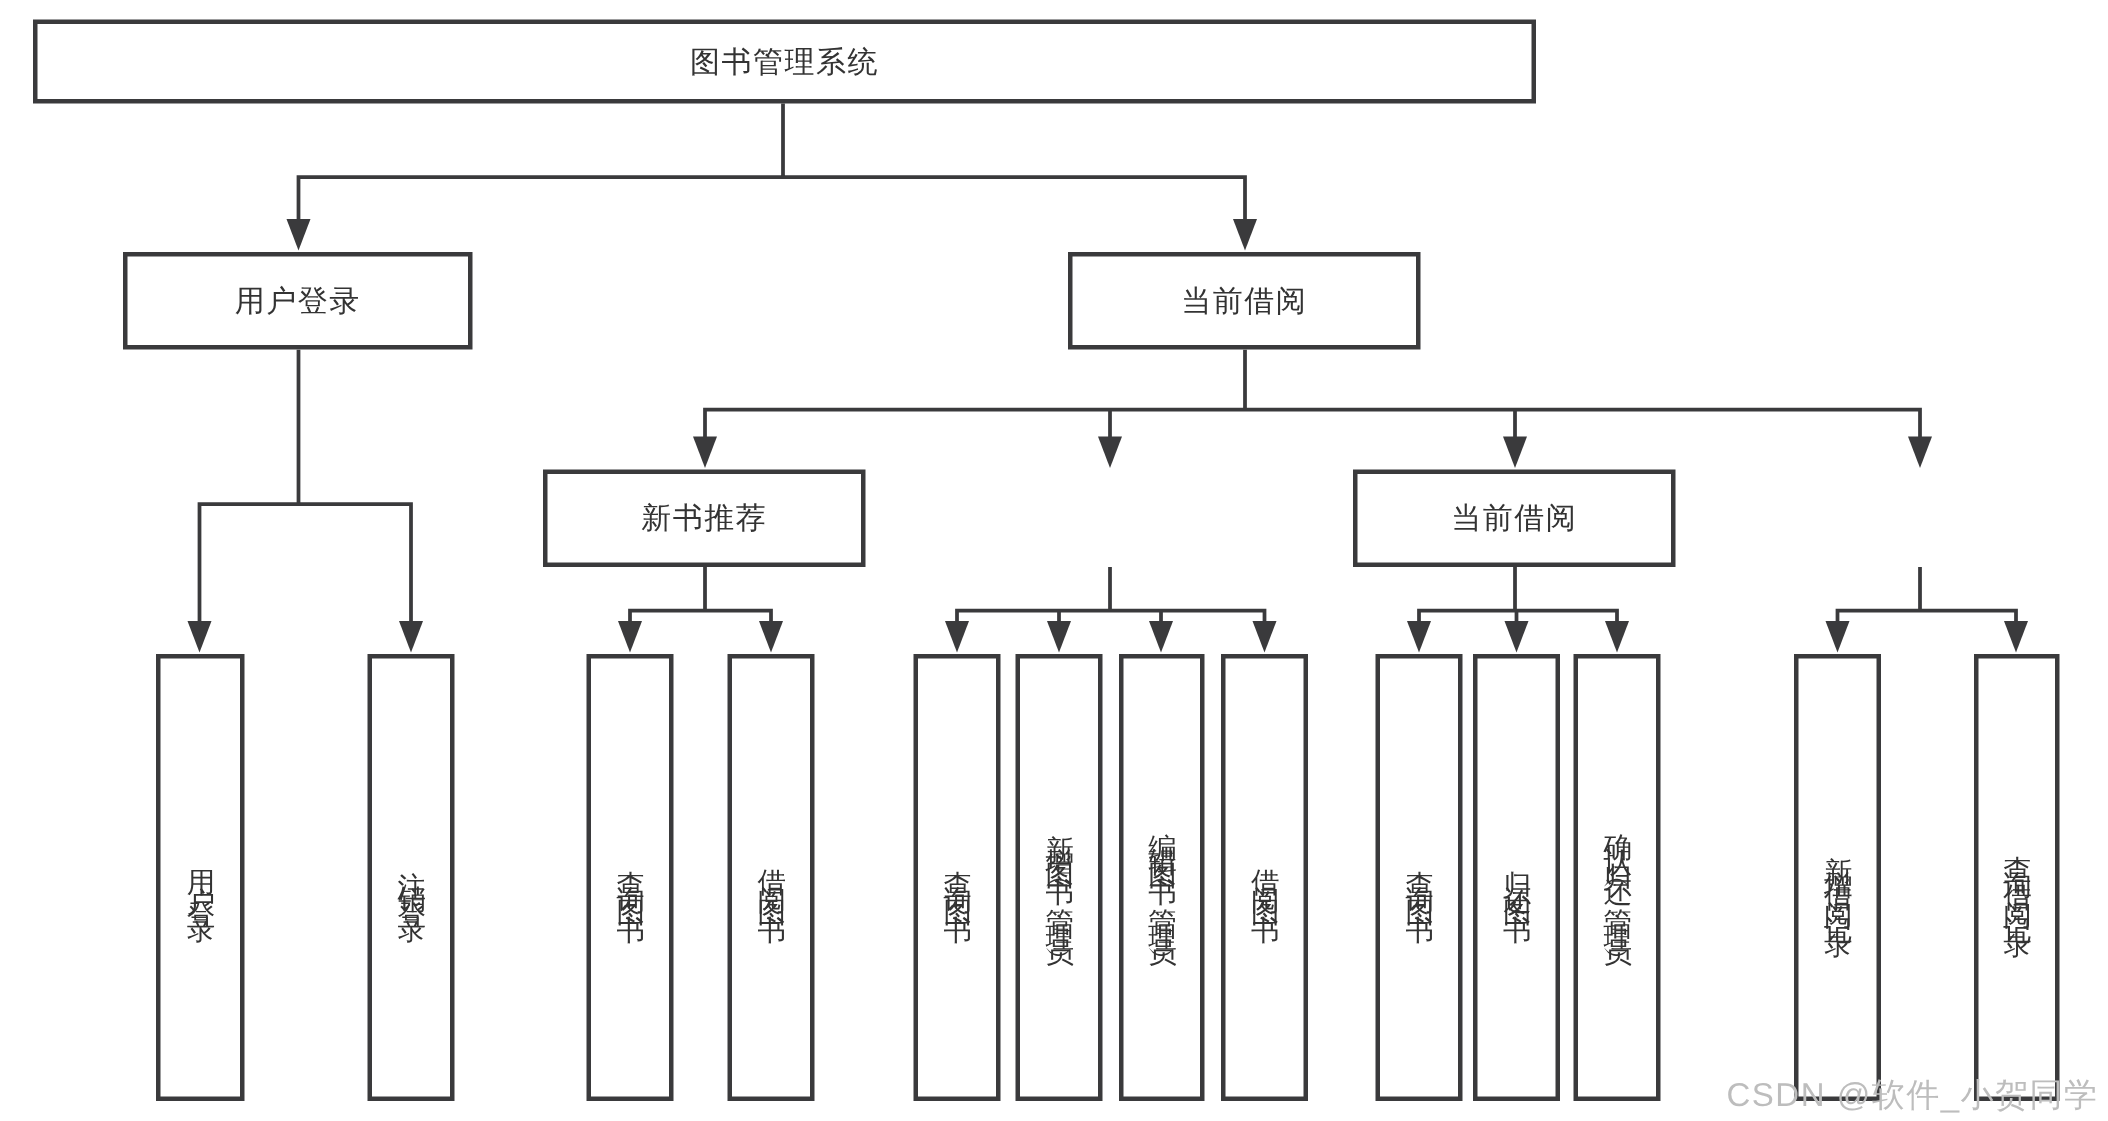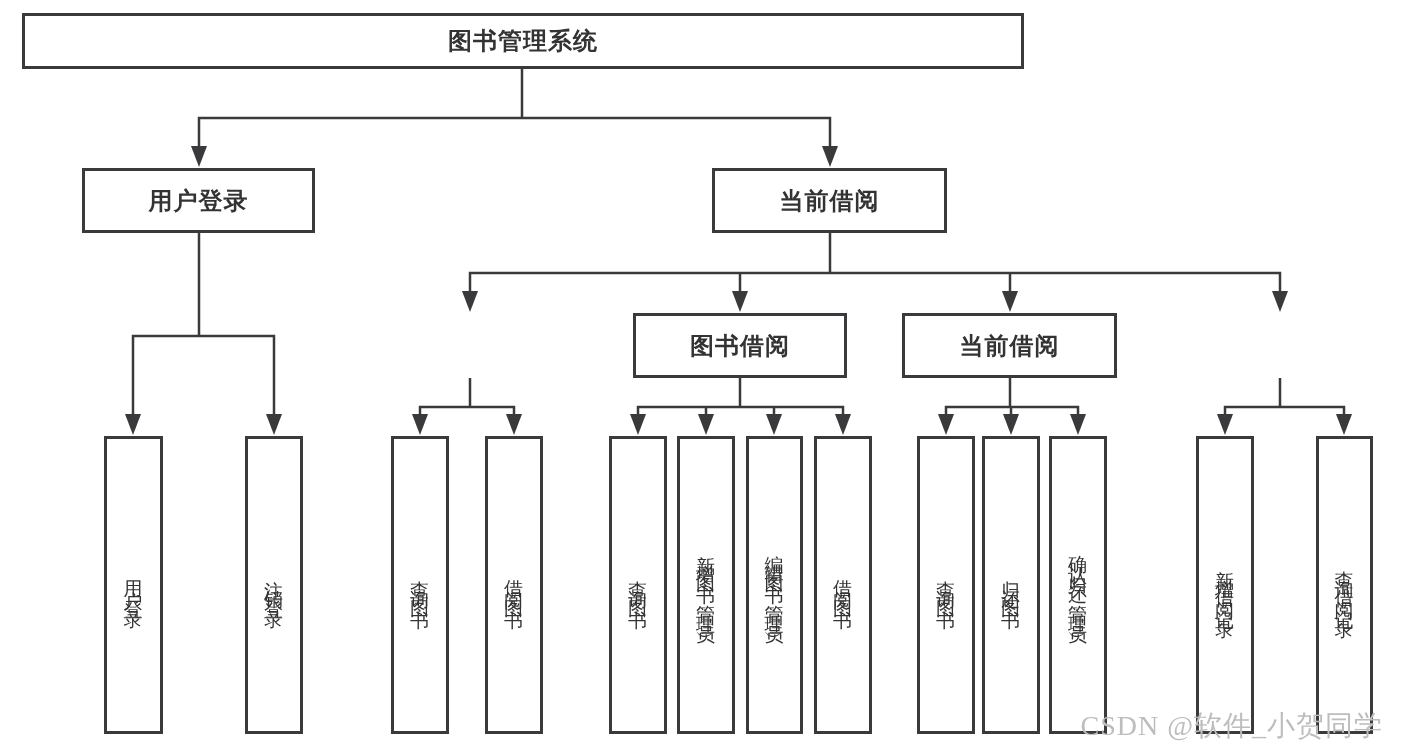--- a/index.html
+++ b/index.html
@@ -24,38 +24,37 @@
   .box {
     position: absolute;
     background: #ffffff;
     border: 3px solid #3a3a3c;
     color: #333333;
     display: flex;
     align-items: center;
     justify-content: center;
     text-align: center;
   }
-  .box-h { font-size: 24px; letter-spacing: 1px; font-weight: bold; }
+  .box-h { font-size: 20px; letter-spacing: 1px; }
   .box-v { font-size: 19px; }
   .box-v .vtext {
     writing-mode: vertical-rl;
     text-orientation: mixed;
     letter-spacing: 10px;
     line-height: 1;
   }
 
   .watermark {
     position: absolute;
-    right: 22px;
+    right: 6px;
     bottom: 2px;
-    font-size: 28px;
+    font-size: 22px;
     color: #bdbdbd;
     letter-spacing: 1px;
     white-space: nowrap;
-    font-family: Liberation Serif, serif;
   }
 </style>
 </head>
 <body>
 
 <div class="canvas">
 
   <svg class="connector-layer" width="1405" height="747" viewBox="0 0 1405 747" xmlns="http://www.w3.org/2000/svg">
     <g stroke="#3a3a3c" stroke-width="2.5" fill="none">
       <path d="M522 68V119
@@ -104,22 +103,22 @@
     <span>图书管理系统</span>
   </div>
 
   <div class="box box-h" style="left:82px; top:168px; width:233px; height:65px;">
     <span>用户登录</span>
   </div>
   <div class="box box-h" style="left:712px; top:168px; width:235px; height:65px;">
     <span>当前借阅</span>
   </div>
 
-  <div class="box box-h" style="left:633px; top:313px; width:214px; height:65px;">
-    <span>图书借阅</span>
+  <div class="box box-h" style="left:362px; top:313px; width:215px; height:65px;">
+    <span>新书推荐</span>
   </div>
   <div class="box box-h" style="left:902px; top:313px; width:215px; height:65px;align-items:center;">
     <span>当前借阅</span>
   </div>
 
   <div class="box box-v" style="left:104px; top:436px; width:59px; height:298px;">
     <span class="vtext">用户登录</span>
   </div>
   <div class="box box-v" style="left:245px; top:436px; width:58px; height:298px;">
     <span class="vtext">注销登录</span>

